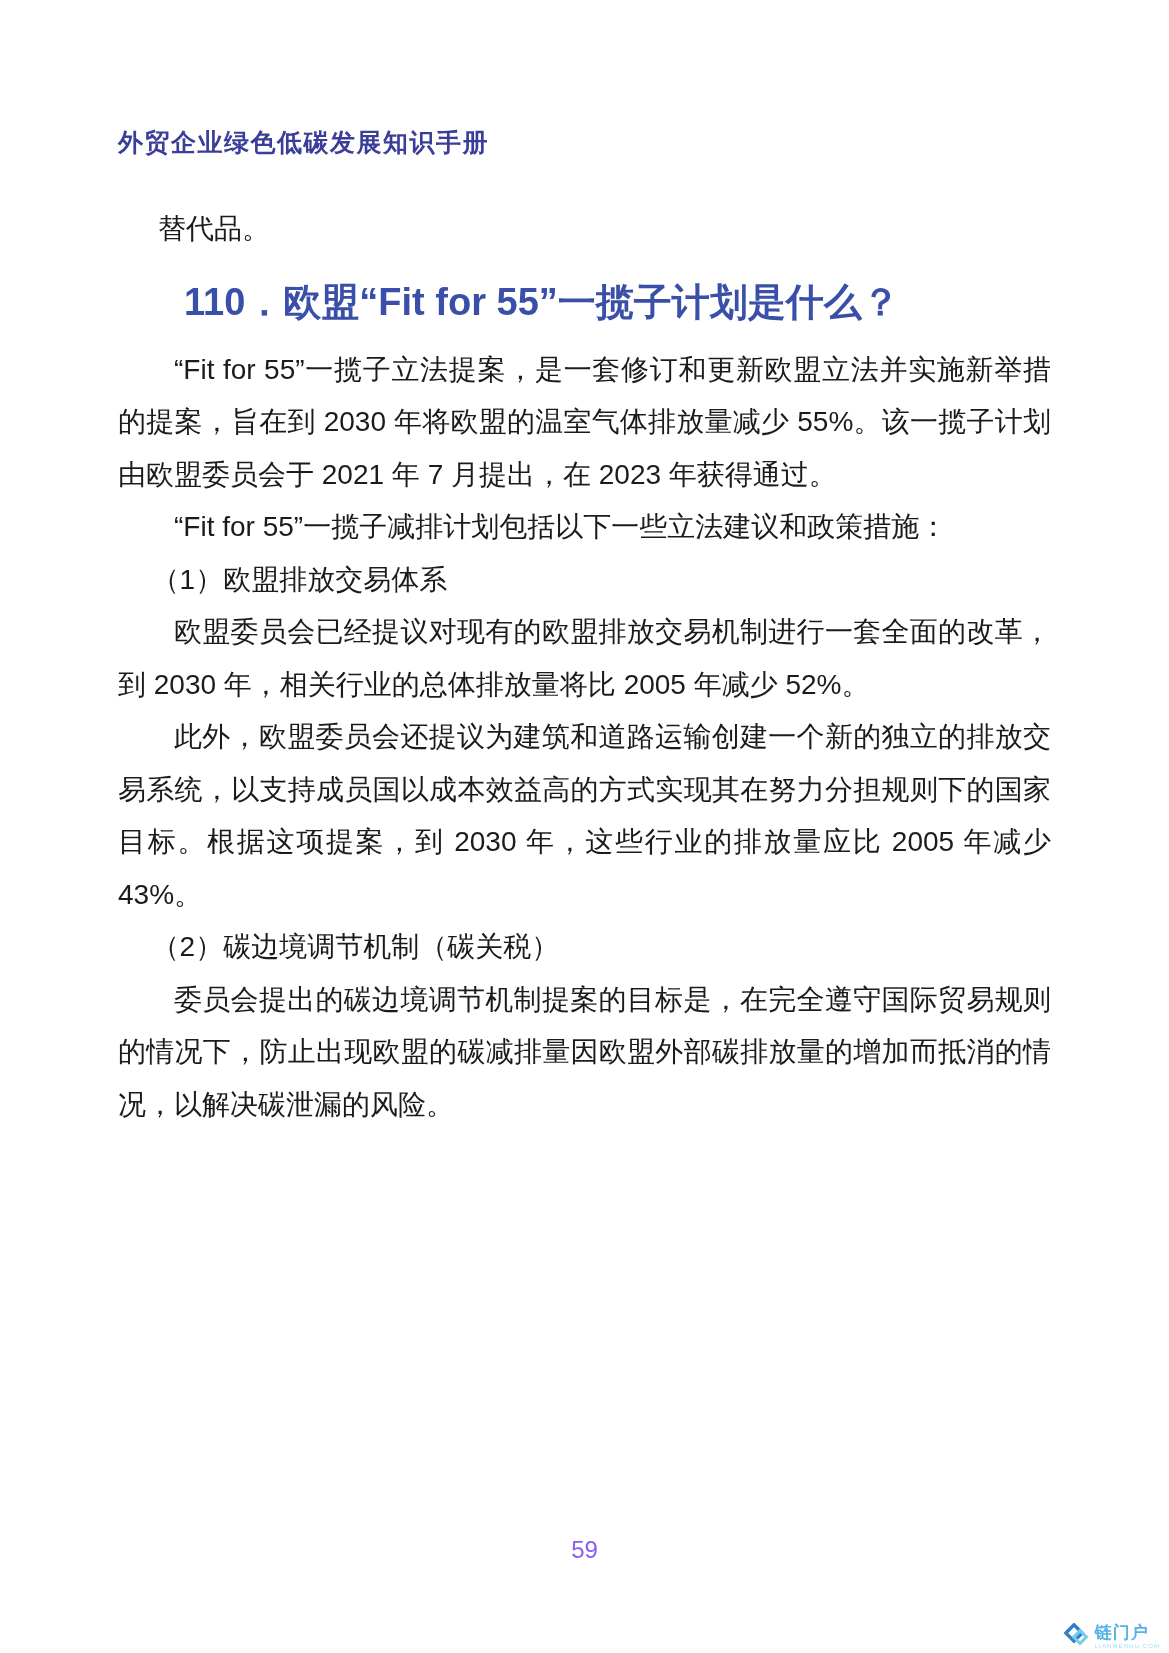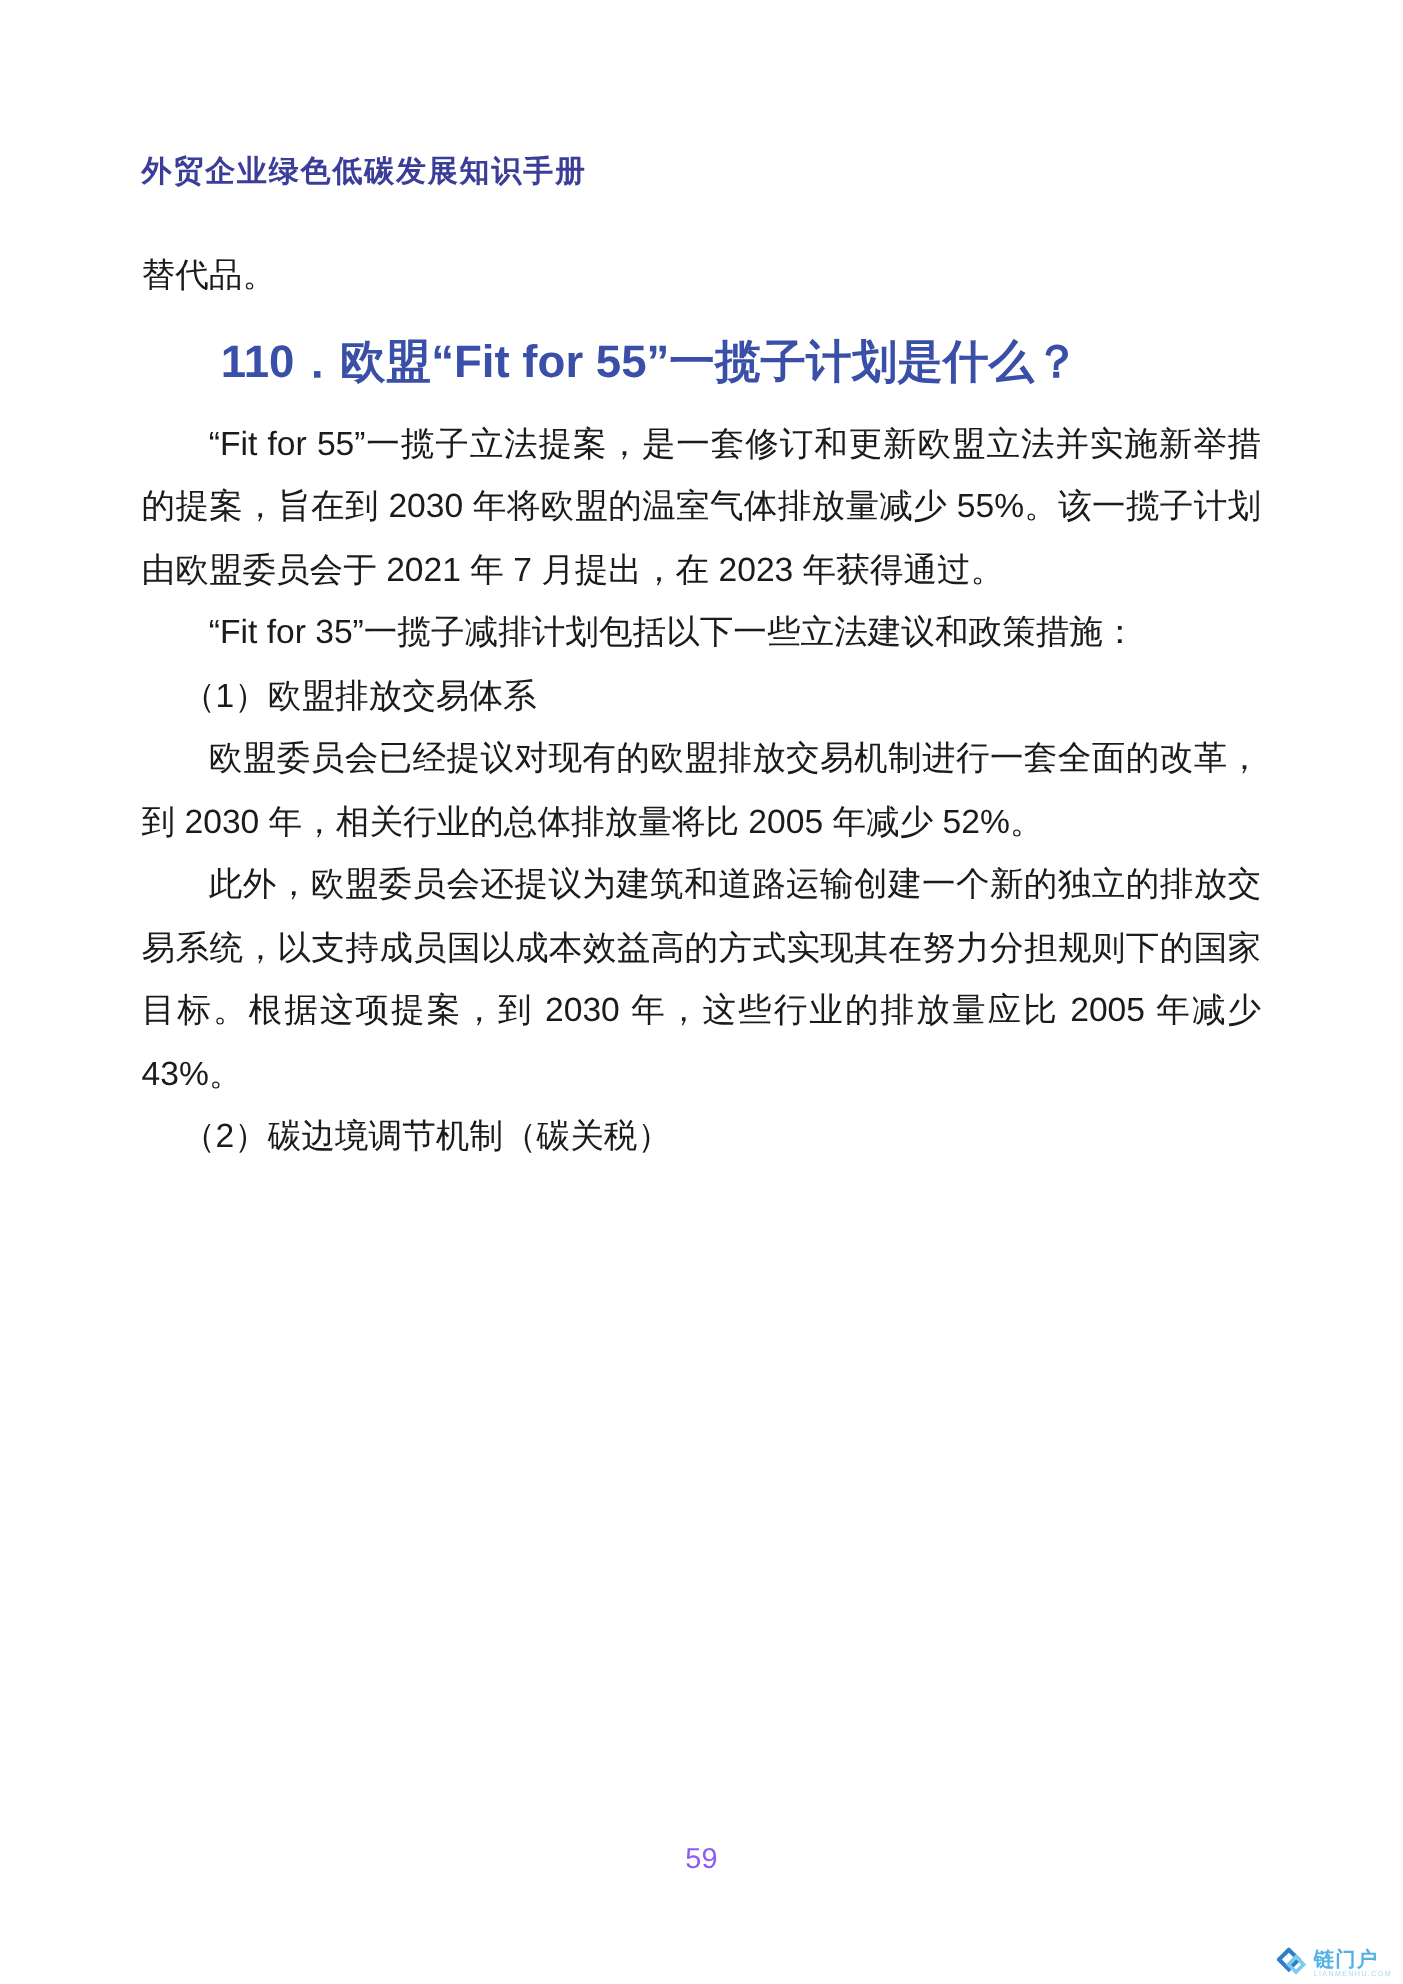--- a/index.html
+++ b/index.html
@@ -26,21 +26,21 @@
   .content {
     position: absolute;
     left: 118px; top: 203px;
     width: 933px;
     font-size: 28px;
     color: #1b1b1b;
     line-height: 52.5px;
     text-align: justify;
   }
   .content p { margin: 0; text-indent: 2em; }
-  .content p.no-indent { text-indent: 0; }
+  .content p.no-indent { text-indent: 0; margin-left: 40px; }
   .content p.list-item { text-indent: 1.2em; }
 
   .section-heading {
     margin: 28px 0 24px 0;
     padding-left: 66px;
     font-size: 38px;
     line-height: 36px;
     font-weight: bold;
     color: #3a4fa8;
     text-align: left;
@@ -86,25 +86,26 @@
 <div class="page">
 
   <div class="doc-header">外贸企业绿色低碳发展知识手册</div>
 
   <div class="content">
     <p class="no-indent">替代品。</p>
 
     <h2 class="section-heading">110．欧盟“Fit for 55”一揽子计划是什么？</h2>
 
     <p>“Fit for 55”一揽子立法提案，是一套修订和更新欧盟立法并实施新举措的提案，旨在到 2030 年将欧盟的温室气体排放量减少 55%。该一揽子计划由欧盟委员会于 2021 年 7 月提出，在 2023 年获得通过。</p>
-    <p>“Fit for 35”一揽子减排计划包括以下一些立法建议和政策措施：</p>
+    <p>“Fit for 55”一揽子减排计划包括以下一些立法建议和政策措施：</p>
     <p class="list-item">（1）欧盟排放交易体系</p>
     <p>欧盟委员会已经提议对现有的欧盟排放交易机制进行一套全面的改革，到 2030 年，相关行业的总体排放量将比 2005 年减少 52%。</p>
     <p>此外，欧盟委员会还提议为建筑和道路运输创建一个新的独立的排放交易系统，以支持成员国以成本效益高的方式实现其在努力分担规则下的国家目标。根据这项提案，到 2030 年，这些行业的排放量应比 2005 年减少 43%。</p>
     <p class="list-item">（2）碳边境调节机制（碳关税）</p>
+    <p>委员会提出的碳边境调节机制提案的目标是，在完全遵守国际贸易规则的情况下，防止出现欧盟的碳减排量因欧盟外部碳排放量的增加而抵消的情况，以解决碳泄漏的风险。</p>
   </div>
 
   <div class="page-number">59</div>
 
   <div class="watermark">
     <svg class="logo-icon" viewBox="0 0 26 26" xmlns="http://www.w3.org/2000/svg">
       <rect x="4.2" y="4.2" width="11.6" height="11.6" transform="rotate(45 10 10)" fill="none" stroke="#2e7fc6" stroke-width="3.4"></rect>
       <rect x="11.5" y="9.5" width="9" height="9" transform="rotate(45 16 14)" fill="none" stroke="#7acbee" stroke-width="3"></rect>
     </svg>
     <div class="text-block">

